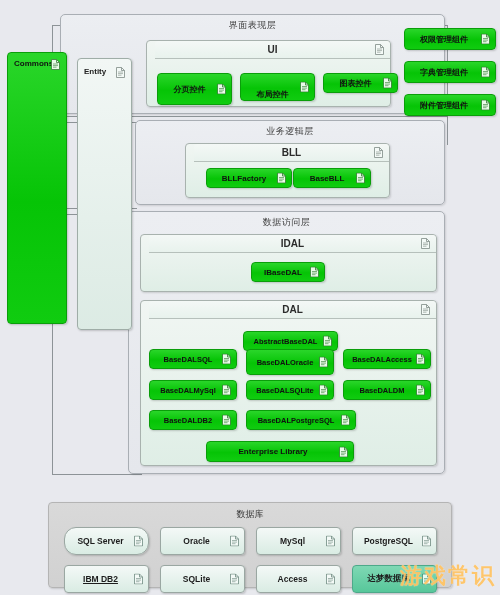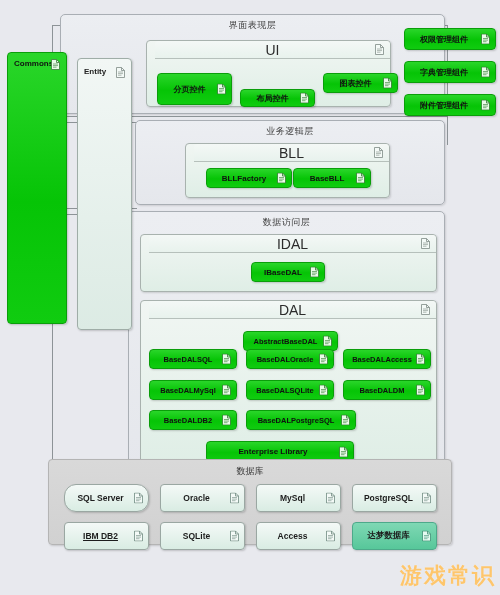--- a/index.html
+++ b/index.html
@@ -34,21 +34,21 @@
   .panel{
     position:absolute;box-sizing:border-box;
     border:1px solid #a8b2ae;border-radius:4px;
     background:linear-gradient(180deg,#f1f6f3 0%,#dfeee6 100%);
     box-shadow:1px 1px 2px rgba(0,0,0,.14);
   }
   .panel-head{
     position:absolute;top:0;left:8px;right:0;height:17px;
     border-bottom:1px solid #b6c0bb;
     display:flex;align-items:center;justify-content:center;
-    font-size:14px;font-weight:normal;color:#2b2b2b;
+    font-size:10px;font-weight:bold;color:#2b2b2b;
     background:linear-gradient(180deg,#f4f8f6 0%,#e8f2ed 100%);
     border-radius:4px 4px 0 0;
   }
   
   .green{
     background:linear-gradient(180deg,#2ad62a 0%,#06c406 55%,#10cc10 100%);
     border:1px solid #0a9e0a;color:#111;font-weight:bold;
   }
   
   .lightbox{
@@ -158,21 +158,21 @@
     <div class="box green" style="left:10px;top:32px;width:75px;height:32px;">
       <span class="label" style="margin-right:10px;">分页控件</span>
       <span class="doc">
           <svg viewBox="0 0 9 11">
             <path d="M0.5 0.5h5l3 3v7h-8z" fill="#eafbe9" stroke="#2f7a2f" stroke-width="0.8"></path>
             <path d="M5.5 0.5v3h3" fill="none" stroke="#2f7a2f" stroke-width="0.8"></path>
             <path d="M2 5h5M2 6.6h5M2 8.2h3.5" stroke="#2f7a2f" stroke-width="0.6"></path>
           </svg>
         </span>
     </div>
-    <div class="box green" style="left:93px;top:48px;width:75px;height:18px;">
+    <div class="box green" style="left:93px;top:32px;width:75px;height:28px;align-items:flex-end;">
       <span class="label" style="margin-right:10px;">布局控件</span>
       <span class="doc">
           <svg viewBox="0 0 9 11">
             <path d="M0.5 0.5h5l3 3v7h-8z" fill="#eafbe9" stroke="#2f7a2f" stroke-width="0.8"></path>
             <path d="M5.5 0.5v3h3" fill="none" stroke="#2f7a2f" stroke-width="0.8"></path>
             <path d="M2 5h5M2 6.6h5M2 8.2h3.5" stroke="#2f7a2f" stroke-width="0.6"></path>
           </svg>
         </span>
     </div>
     <div class="box green" style="left:176px;top:32px;width:75px;height:20px;">
@@ -263,21 +263,21 @@
     <div class="box green" style="left:8px;top:48px;width:88px;height:20px;">
       <span class="label" style="margin-right:10px;font-size:7.5px;">BaseDALSQL</span>
       <span class="doc">
           <svg viewBox="0 0 9 11">
             <path d="M0.5 0.5h5l3 3v7h-8z" fill="#eafbe9" stroke="#2f7a2f" stroke-width="0.8"></path>
             <path d="M5.5 0.5v3h3" fill="none" stroke="#2f7a2f" stroke-width="0.8"></path>
             <path d="M2 5h5M2 6.6h5M2 8.2h3.5" stroke="#2f7a2f" stroke-width="0.6"></path>
           </svg>
         </span>
     </div>
-    <div class="box green" style="left:105px;top:48px;width:88px;height:20px;">
+    <div class="box green" style="left:105px;top:48px;width:88px;height:26px;">
       <span class="label" style="margin-right:10px;font-size:7.5px;">BaseDALOracle</span>
       <span class="doc">
           <svg viewBox="0 0 9 11">
             <path d="M0.5 0.5h5l3 3v7h-8z" fill="#eafbe9" stroke="#2f7a2f" stroke-width="0.8"></path>
             <path d="M5.5 0.5v3h3" fill="none" stroke="#2f7a2f" stroke-width="0.8"></path>
             <path d="M2 5h5M2 6.6h5M2 8.2h3.5" stroke="#2f7a2f" stroke-width="0.6"></path>
           </svg>
         </span>
     </div>
     <div class="box green" style="left:202px;top:48px;width:88px;height:20px;">
@@ -379,21 +379,21 @@
     <span class="label" style="margin-right:12px;">附件管理组件</span>
     <span class="doc">
         <svg viewBox="0 0 9 11">
           <path d="M0.5 0.5h5l3 3v7h-8z" fill="#eafbe9" stroke="#2f7a2f" stroke-width="0.8"></path>
           <path d="M5.5 0.5v3h3" fill="none" stroke="#2f7a2f" stroke-width="0.8"></path>
           <path d="M2 5h5M2 6.6h5M2 8.2h3.5" stroke="#2f7a2f" stroke-width="0.6"></path>
         </svg>
       </span>
   </div>
 
-  <div class="dbframe" style="left:48px;top:459px;width:404px;height:86px;">
+  <div class="dbframe" style="left:48px;top:502px;width:404px;height:86px;">
     <div class="dbframe-title label">数据库</div>
 
     <div class="box dbbox" style="left:15px;top:24px;width:85px;height:28px;border-radius:12px;">
       <span class="label" style="margin-right:12px;">SQL Server</span>
       <span class="doc">
           <svg viewBox="0 0 9 11">
             <path d="M0.5 0.5h5l3 3v7h-8z" fill="#f4faf7" stroke="#6f8a80" stroke-width="0.8"></path>
             <path d="M5.5 0.5v3h3" fill="none" stroke="#6f8a80" stroke-width="0.8"></path>
             <path d="M2 5h5M2 6.6h5M2 8.2h3.5" stroke="#6f8a80" stroke-width="0.6"></path>
           </svg>

